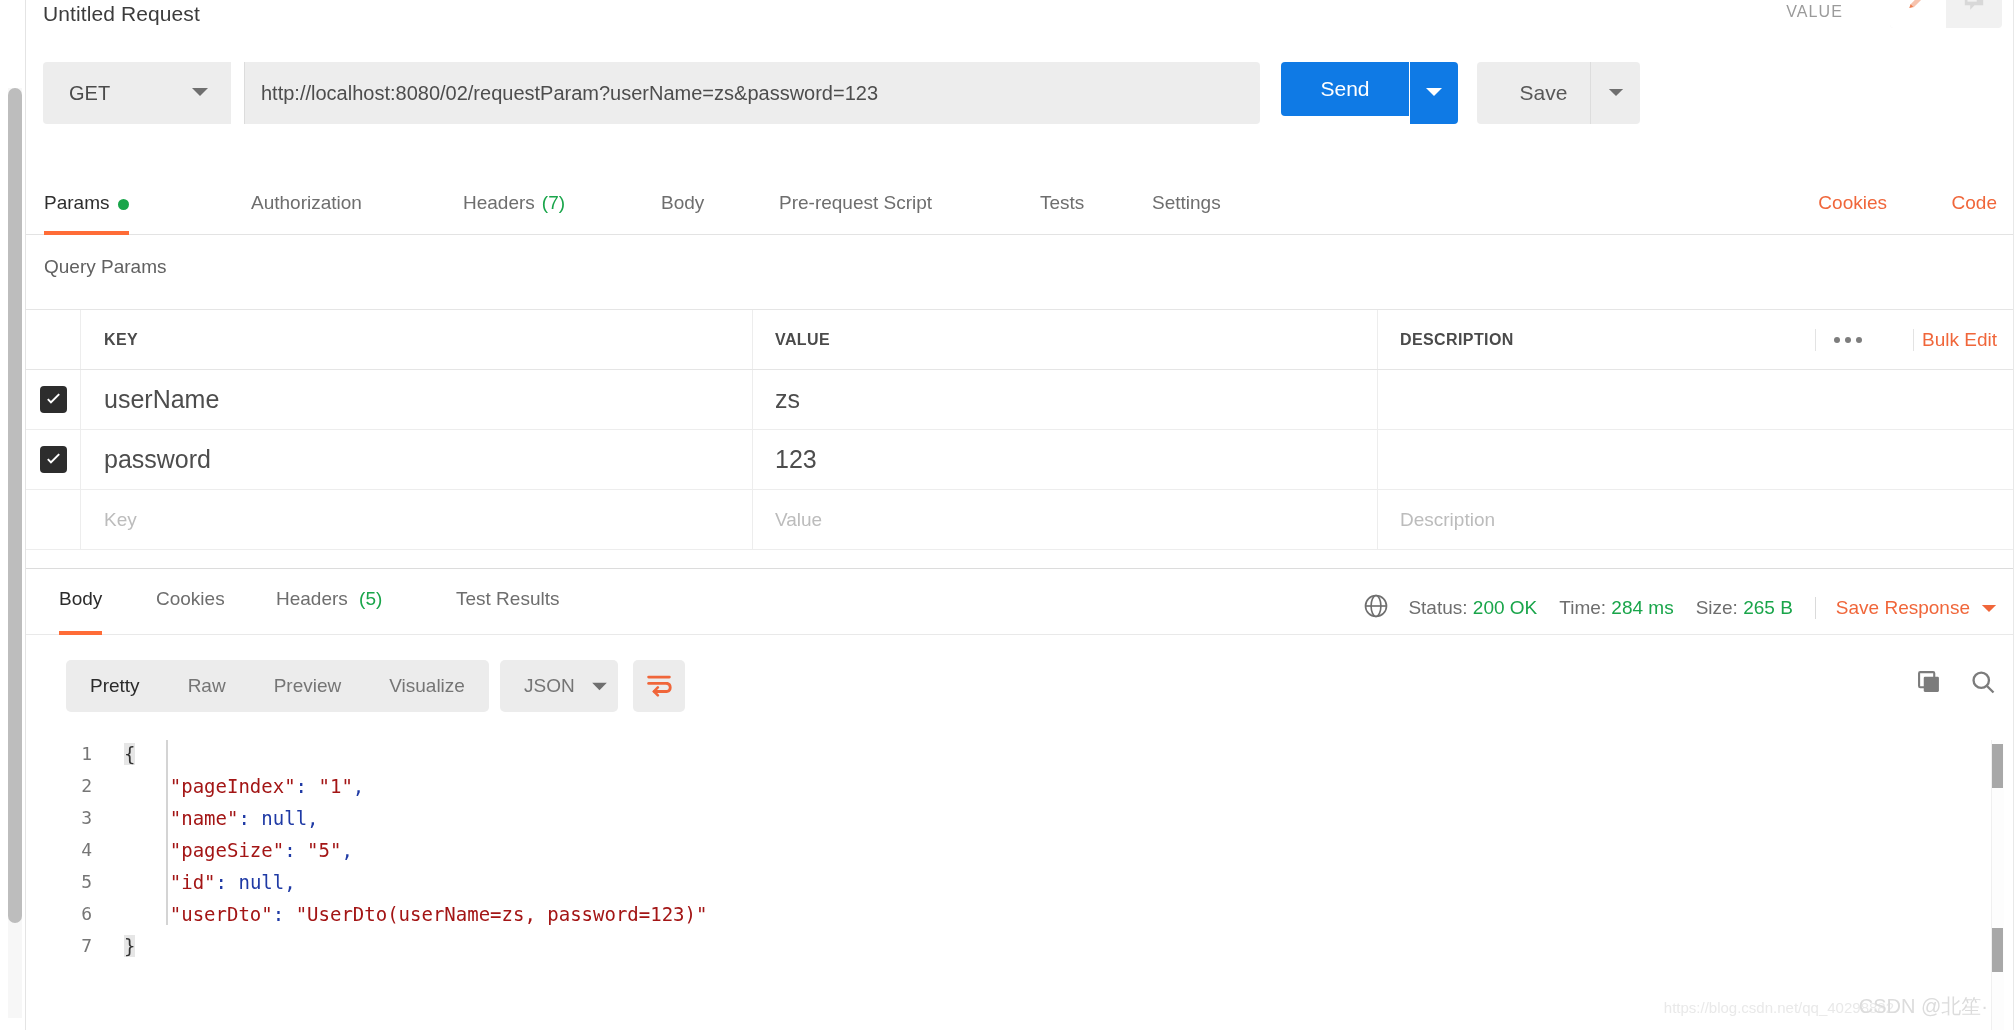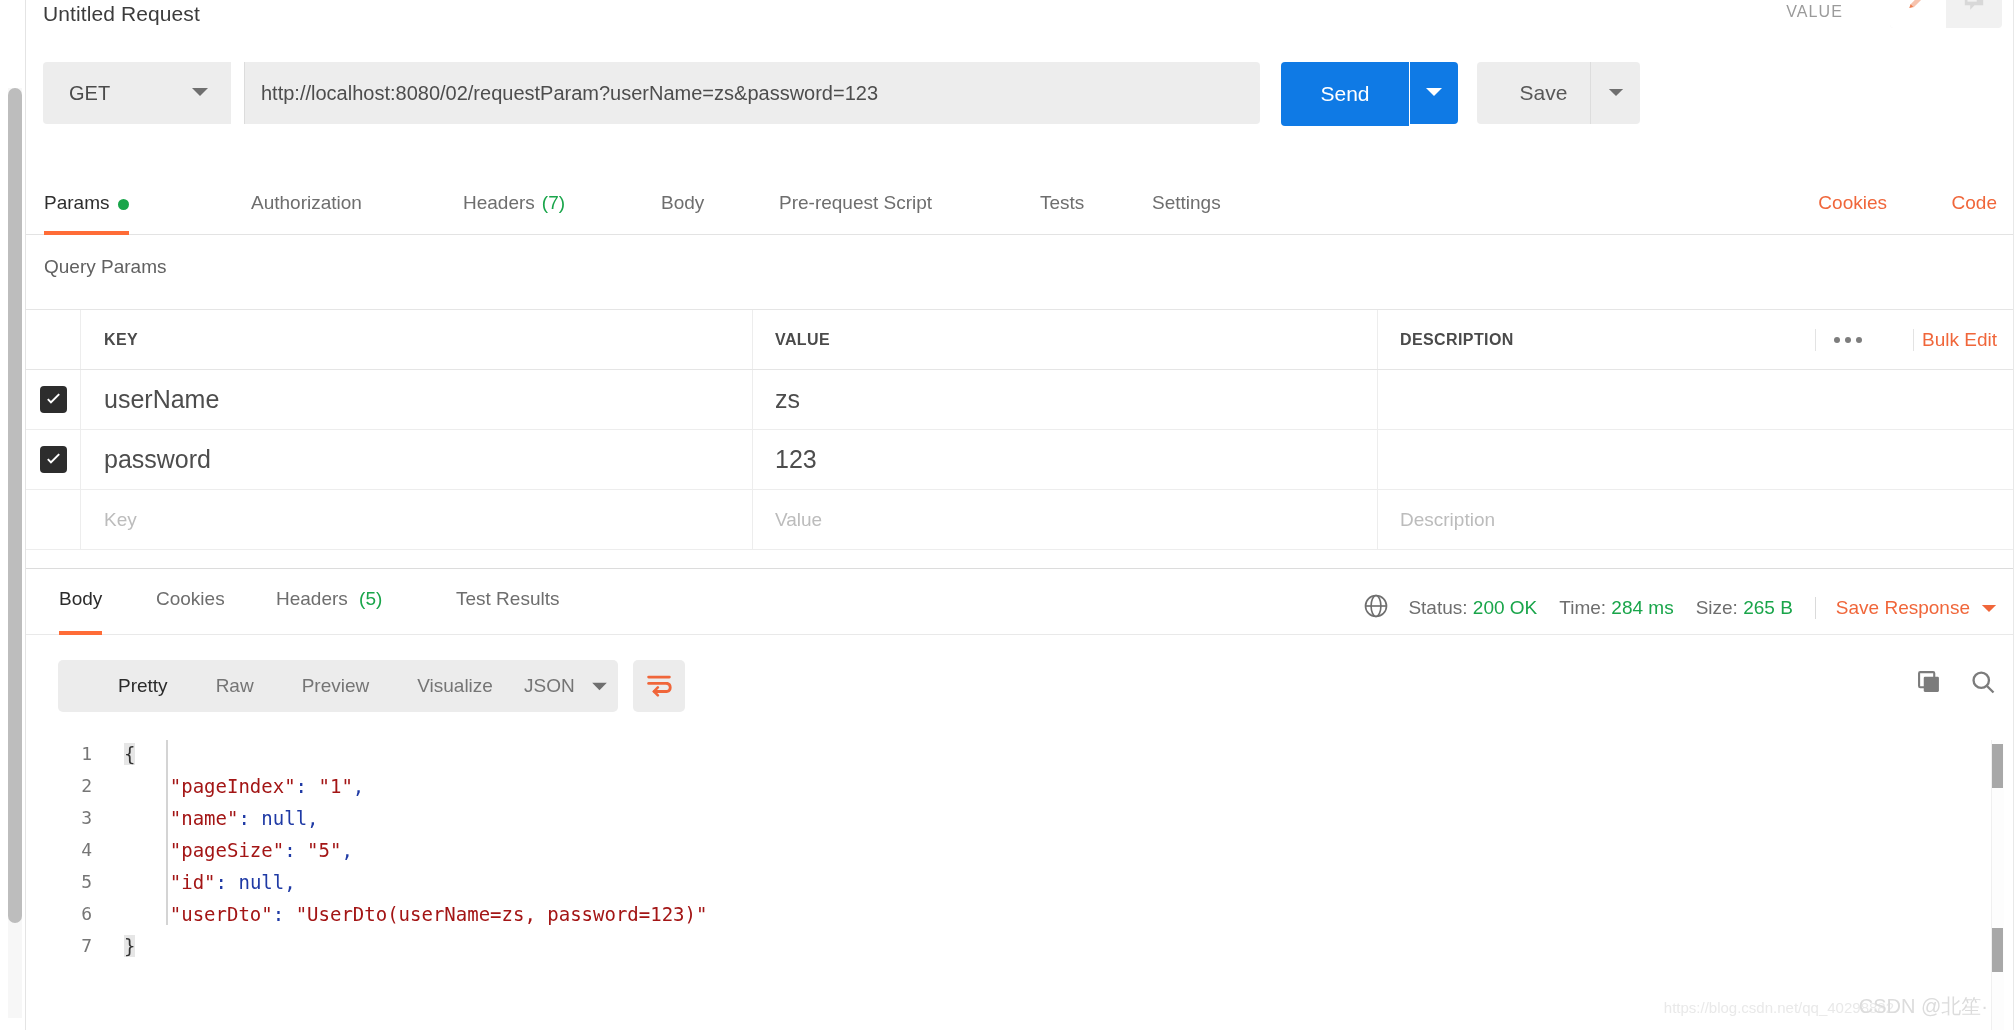--- a/index.html
+++ b/index.html
@@ -85,21 +85,21 @@
     display: flex; align-items: center;
     border-left: 1px solid #dcdcdc;
     cursor: text;
   }
   .url-text {
     margin-left: 16px; font-size: 20px; color: #4d4d4d;
     white-space: nowrap; overflow: hidden;
   }
   .send-btn {
     position: absolute; left: 1255px; top: 0;
-    width: 128px; height: 64px;
+    width: 128px; height: 54px;
     background: #0f7ae5; border-radius: 4px 0 0 4px;
     display: flex; align-items: center; justify-content: center;
     color: #fff; font-size: 21px; cursor: pointer;
   }
   .send-caret-btn {
     position: absolute; left: 1384px; top: 0;
     width: 48px; height: 62px;
     background: #0f7ae5; border-radius: 0 4px 4px 0;
     display: flex; align-items: center; justify-content: center;
     cursor: pointer;
@@ -246,23 +246,23 @@
     font-size: 19px; color: #f0663a; cursor: pointer;
     padding-left: 20px; border-left: 1px solid #dadada;
     display: flex; align-items: center; gap: 11px;
   }
 
   
   .viewer-toolbar {
     position: absolute; left: 0; top: 660px; width: 1988px; height: 62px;
   }
   .seg-group {
-    position: absolute; left: 32px; top: 0;
+    position: absolute; left: 40px; top: 0;
     height: 52px; background: #ececec; border-radius: 5px;
-    display: flex; align-items: center; padding-left: 36px;
+    display: flex; align-items: center;
   }
   .seg {
     padding: 0 24px; height: 52px;
     display: flex; align-items: center;
     font-size: 19px; color: #757575; cursor: pointer; white-space: nowrap;
   }
   .seg.active { color: #2b2b2b; }
   .json-select {
     position: absolute; left: 474px; top: 0;
     width: 118px; height: 52px; background: #ececec; border-radius: 5px;

